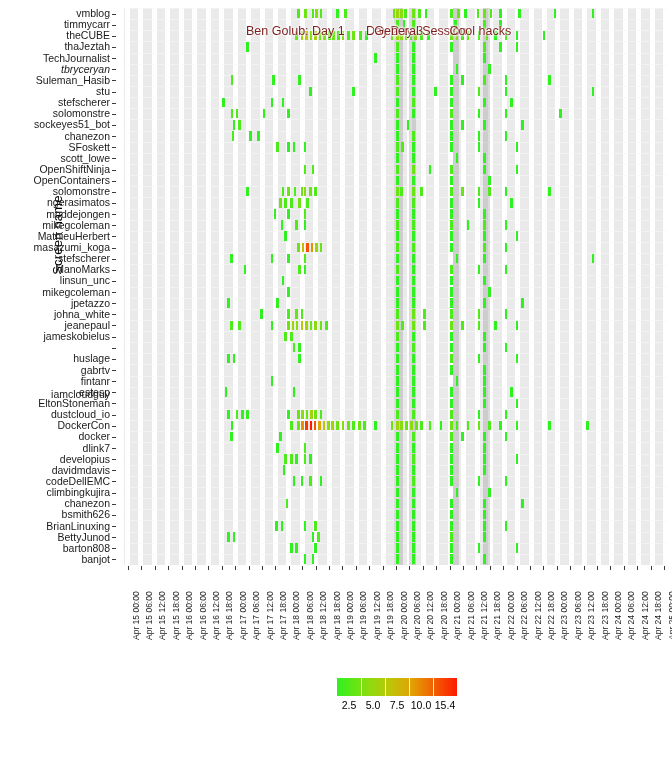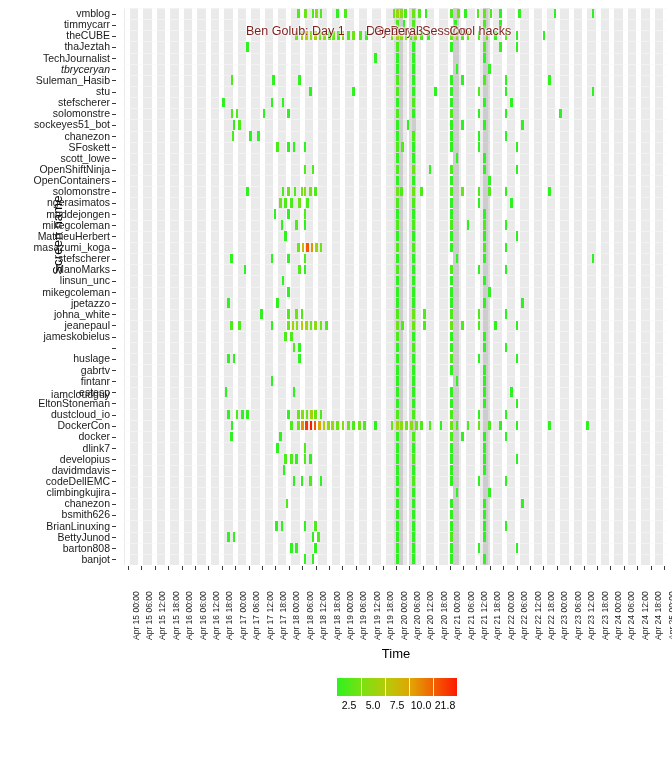--- a/index.html
+++ b/index.html
@@ -822,29 +822,28 @@
       <div class="xtick" style="left: 489.9px; top: 74px;">Apr 24 00:00</div>
       <div class="xtickmark" style="left: 499.8px;"></div>
       <div class="xtick" style="left: 503.3px; top: 74px;">Apr 24 06:00</div>
       <div class="xtickmark" style="left: 513.2px;"></div>
       <div class="xtick" style="left: 516.7px; top: 74px;">Apr 24 12:00</div>
       <div class="xtickmark" style="left: 526.6px;"></div>
       <div class="xtick" style="left: 530.1px; top: 74px;">Apr 24 18:00</div>
       <div class="xtickmark" style="left: 540px;"></div>
       <div class="xtick" style="left: 543.5px; top: 74px;">Apr 25 00:00</div>
     </div>
-  <div id="xlab">Time</div>
 
   <div id="legend">
       <div class="lt" style="left: 24px;"></div>
       <div class="lt" style="left: 48px;"></div>
       <div class="lt" style="left: 72px;"></div>
       <div class="lt" style="left: 96px;"></div>
     </div>
   <div id="legticks">
       <div class="legtick" style="left: 34px; width: 30px;">2.5</div>
       <div class="legtick" style="left: 58px; width: 30px;">5.0</div>
       <div class="legtick" style="left: 82px; width: 30px;">7.5</div>
       <div class="legtick" style="left: 106px; width: 30px;">10.0</div>
-      <div class="legtick" style="left: 130px; width: 30px;">21.8</div>
+      <div class="legtick" style="left: 130px; width: 30px;">15.4</div>
     </div>
 
 </div>
 
 </body></html>

